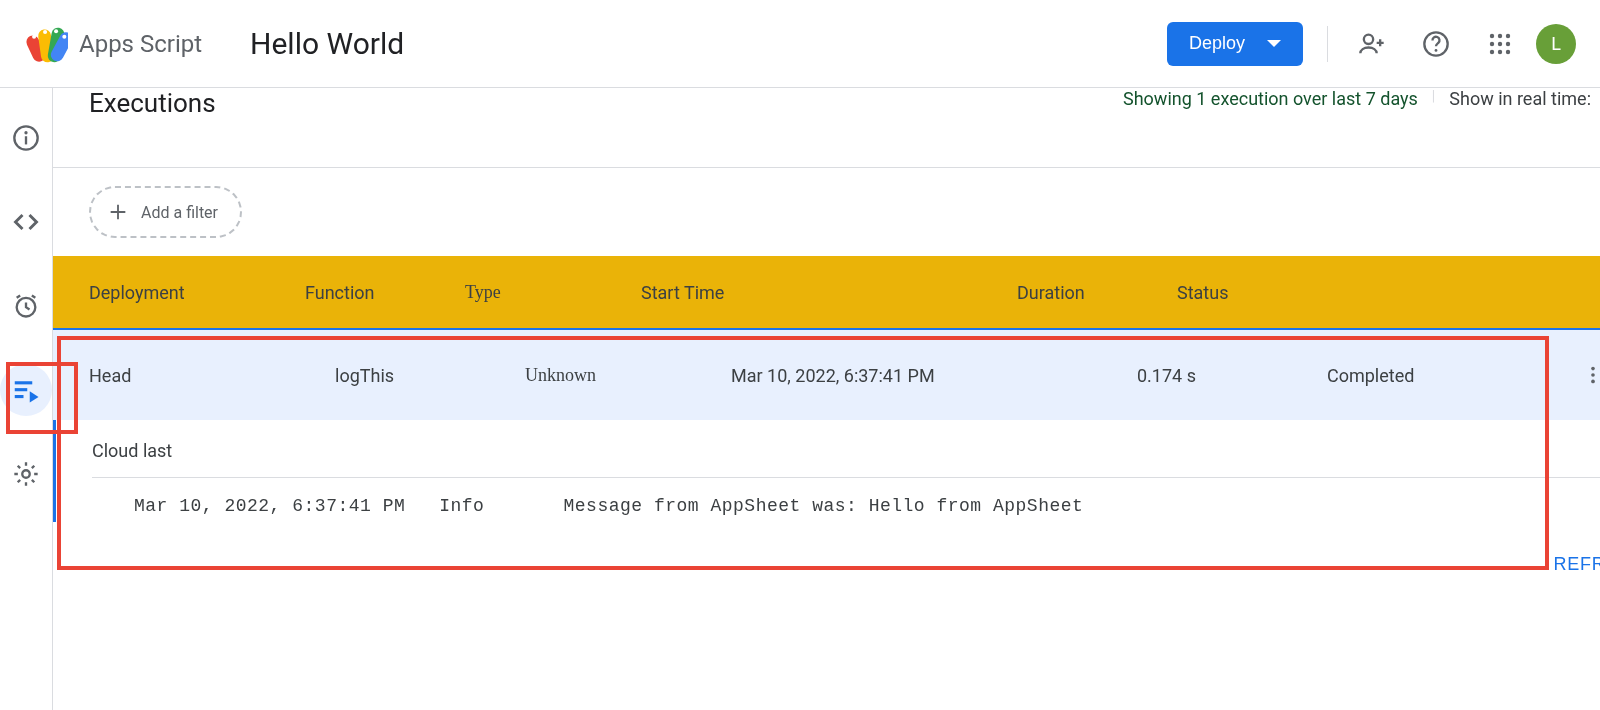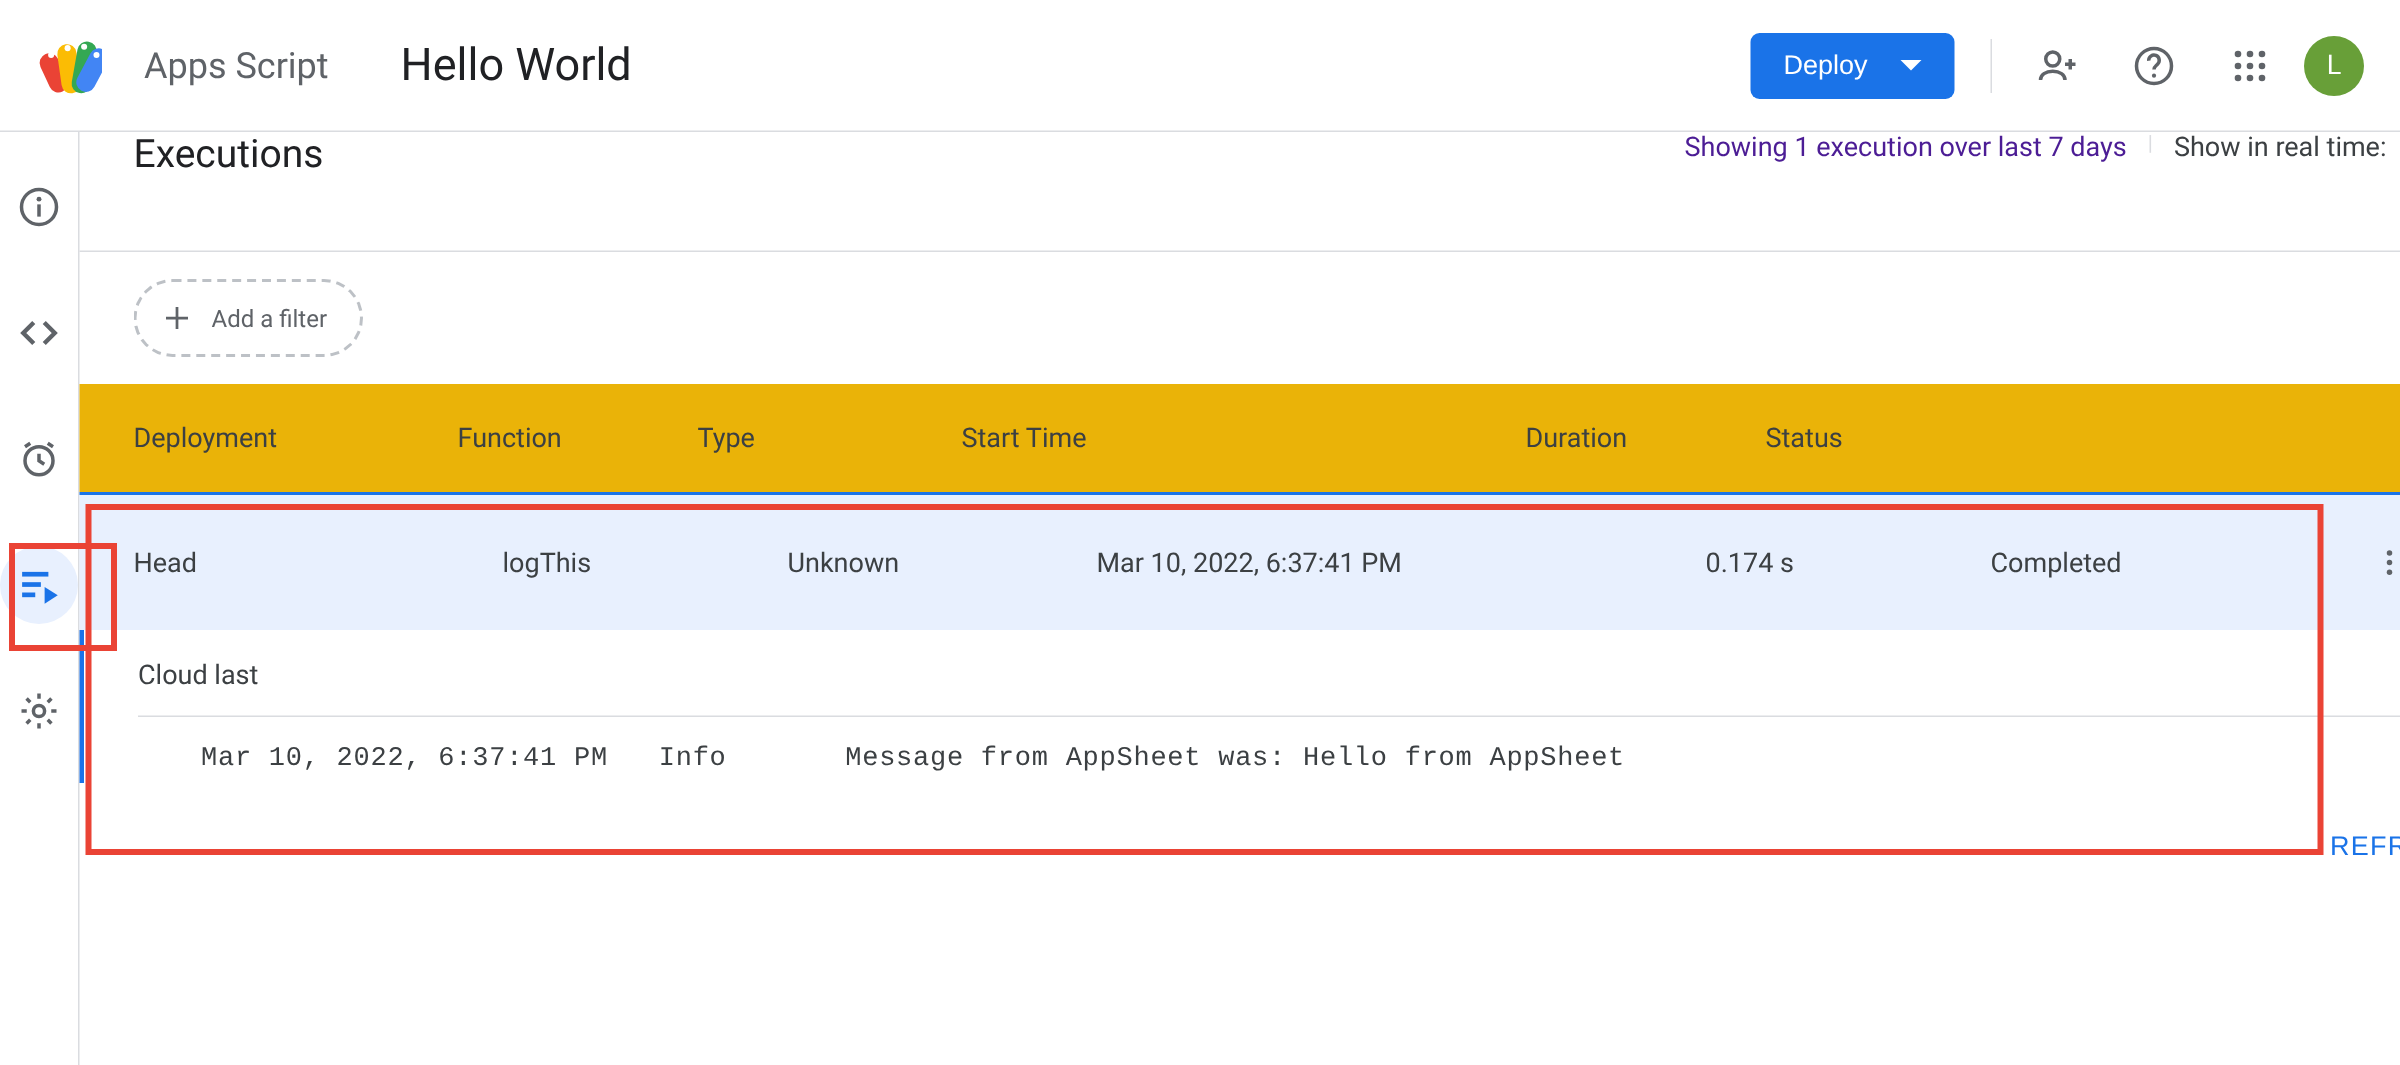--- a/index.html
+++ b/index.html
@@ -1,20 +1,20 @@
 <!DOCTYPE html>
 <html><head>
 <meta charset="utf-8">
 <style>
   * { box-sizing: border-box; margin: 0; padding: 0; }
   body { font-family: 'Google Sans', Roboto, Arial, sans-serif; font-size: 14px; color: #3c4043; background: #fff; width: 1600px; height: 710px; overflow: hidden; }
   
   
   .top-header { height: 88px; display: flex; align-items: center; padding: 0 24px; border-bottom: 1px solid #dadce0; }
-  .logo-block { display: flex; align-items: center; gap: 28px; margin-right: 48px; }
+  .logo-block { display: flex; align-items: center; gap: 11px; margin-right: 48px; }
   .logo-svg { width: 44px; height: 44px; }
   .product-name { font-size: 24px; color: #5f6368; font-weight: 400; }
   .project-title { font-size: 30px; color: #202124; font-weight: 400; }
   .header-spacer { flex: 1; }
   .deploy-btn { background: #1a73e8; color: #fff; border: none; border-radius: 6px; height: 44px; padding: 0 22px; display: flex; align-items: center; gap: 22px; font-size: 18px; font-weight: 500; cursor: pointer; }
   .deploy-arrow { width: 0; height: 0; border-left: 7px solid transparent; border-right: 7px solid transparent; border-top: 7px solid #fff; }
   .header-divider { width: 1px; height: 36px; background: #dadce0; margin: 0 16px 0 24px; }
   .header-icons { display: flex; align-items: center; gap: 24px; margin-left: 8px; }
   .header-icon-btn { width: 40px; height: 40px; display: flex; align-items: center; justify-content: center; cursor: pointer; color: #5f6368; }
   .avatar { width: 40px; height: 40px; border-radius: 50%; background: #689f38; color: #fff; display: flex; align-items: center; justify-content: center; font-size: 18px; margin-left: 16px; cursor: pointer; }
@@ -24,35 +24,35 @@
   .left-rail { width: 84px; border-right: 1px solid #dadce0; display: flex; flex-direction: column; align-items: center; padding-top: 24px; gap: 32px; position: relative; }
   .rail-item { width: 52px; height: 52px; border-radius: 50%; display: flex; align-items: center; justify-content: center; cursor: pointer; color: #5f6368; }
   .rail-item.active { background: #e8f0fe; color: #1a73e8; }
   .rail-highlight-box { position: absolute; left: 6px; top: 274px; width: 72px; height: 72px; border: 4px solid #ea4335; z-index: 2; pointer-events: none; }
   
   
   .main { flex: 1; display: flex; flex-direction: column; position: relative; }
   .main-header-row { height: 80px; display: flex; padding: 0 40px 0 36px; border-bottom: 1px solid #dadce0; }
   .main-title { font-size: 26px; color: #202124; font-weight: 400; }
   .main-header-spacer { flex: 1; }
-  .summary-text { font-size: 18px; color: #4c1d95; }
+  .summary-text { font-size: 18px; color: #14532d; }
   .summary-divider { margin: 0 14px; color: #dadce0; }
   .realtime-label { font-size: 18px; color: #3c4043; }
   .toggle { width: 52px; height: 24px; background: #aecbfa; border-radius: 12px; position: relative; margin-left: 18px; cursor: pointer; }
   .toggle-knob { position: absolute; right: -2px; top: -4px; width: 32px; height: 32px; border-radius: 50%; background: #1a73e8; display: flex; align-items: center; justify-content: center; color: #fff; }
   
   
   .filter-row { height: 88px; display: flex; align-items: center; padding: 0 36px; }
   .add-filter-chip { border: 2px dashed #bdc1c6; border-radius: 26px; height: 52px; padding: 0 22px 0 16px; display: flex; align-items: center; gap: 12px; cursor: pointer; color: #5f6368; font-size: 16px; }
   
   
   .table-header { height: 72px; background: #eab308; display: flex; align-items: center; padding: 0 36px; font-size: 18px; color: #3c4043; }
   .col-deployment { width: 216px; }
   .col-function { width: 160px; }
-  .col-type { width: 176px; }
+  .col-type { width: 176px; font-family: Liberation Serif, serif; }
   .col-start { width: 376px; }
   .col-duration { width: 160px; }
   .col-status { width: 220px; }
   .col-actions { flex: 1; display: flex; justify-content: flex-end; align-items: center; gap: 24px; }
   
   
   .exec-row { height: 92px; background: #e8f0fe; border-top: 2px solid #1a73e8; display: flex; align-items: center; padding: 0 36px; font-size: 18px; color: #3c4043; gap: 30px; }
   .row-action-btn { width: 32px; height: 32px; display: flex; align-items: center; justify-content: center; cursor: pointer; color: #5f6368; }
   
   

